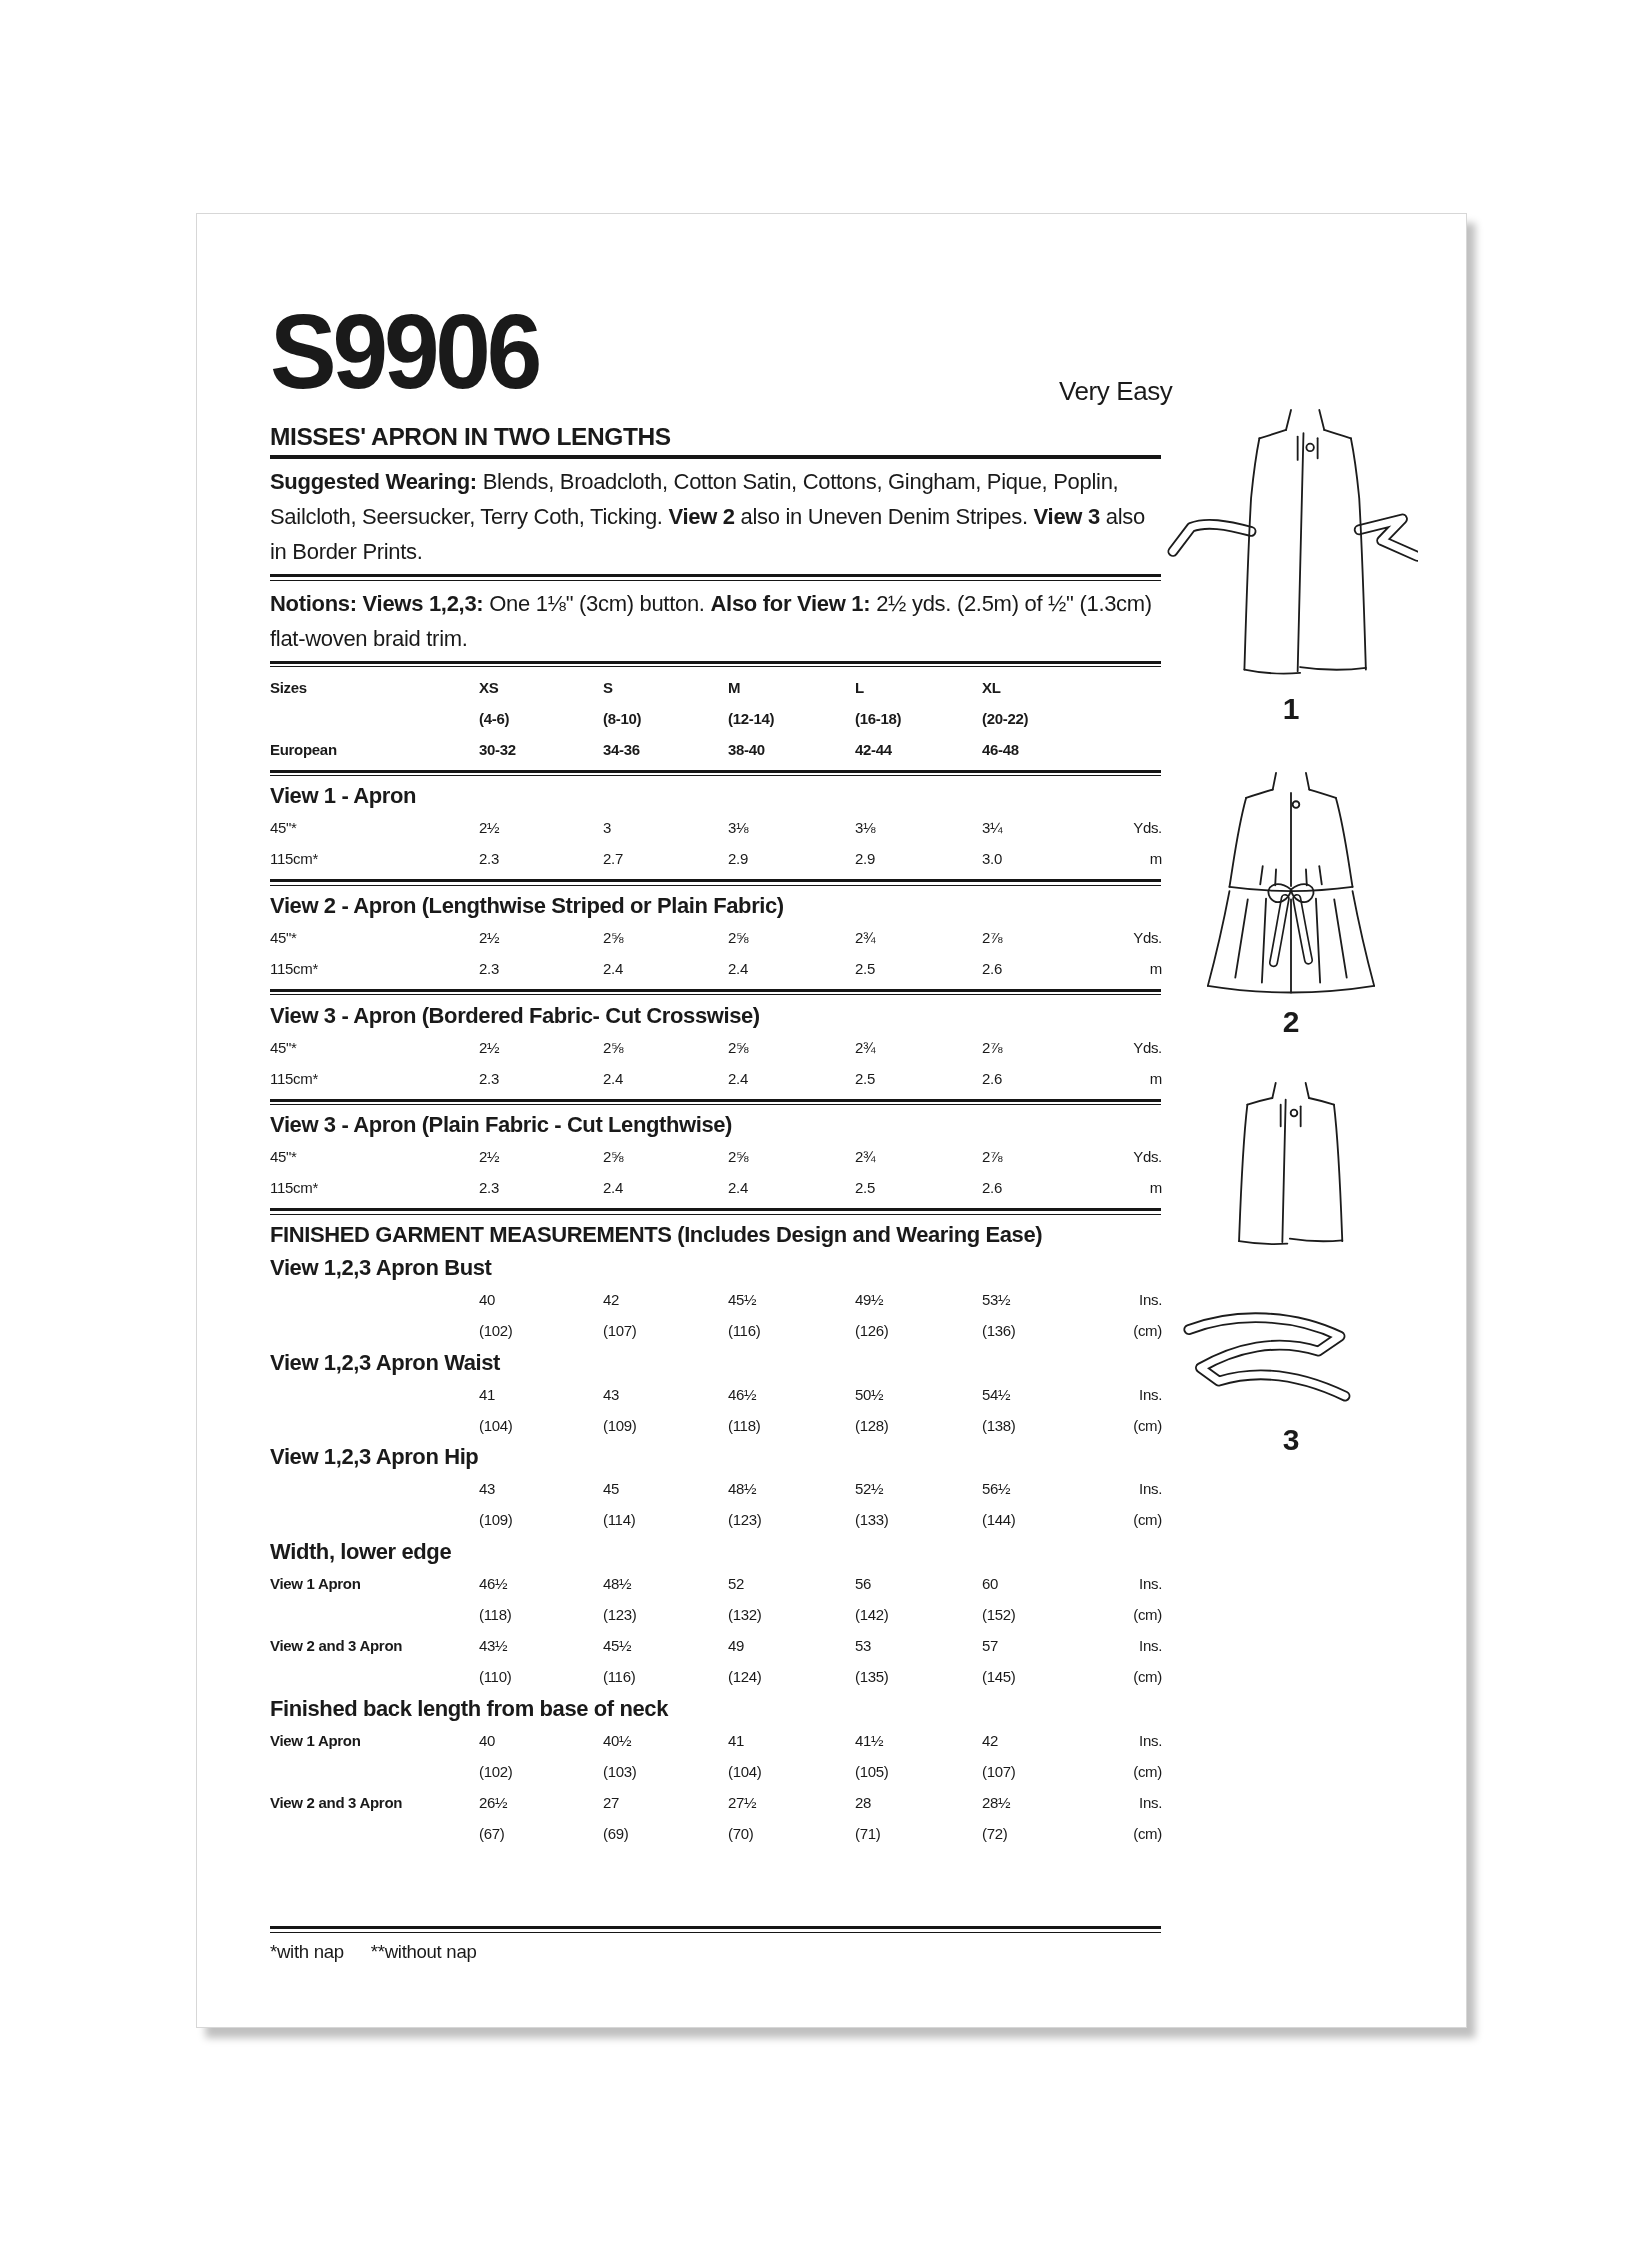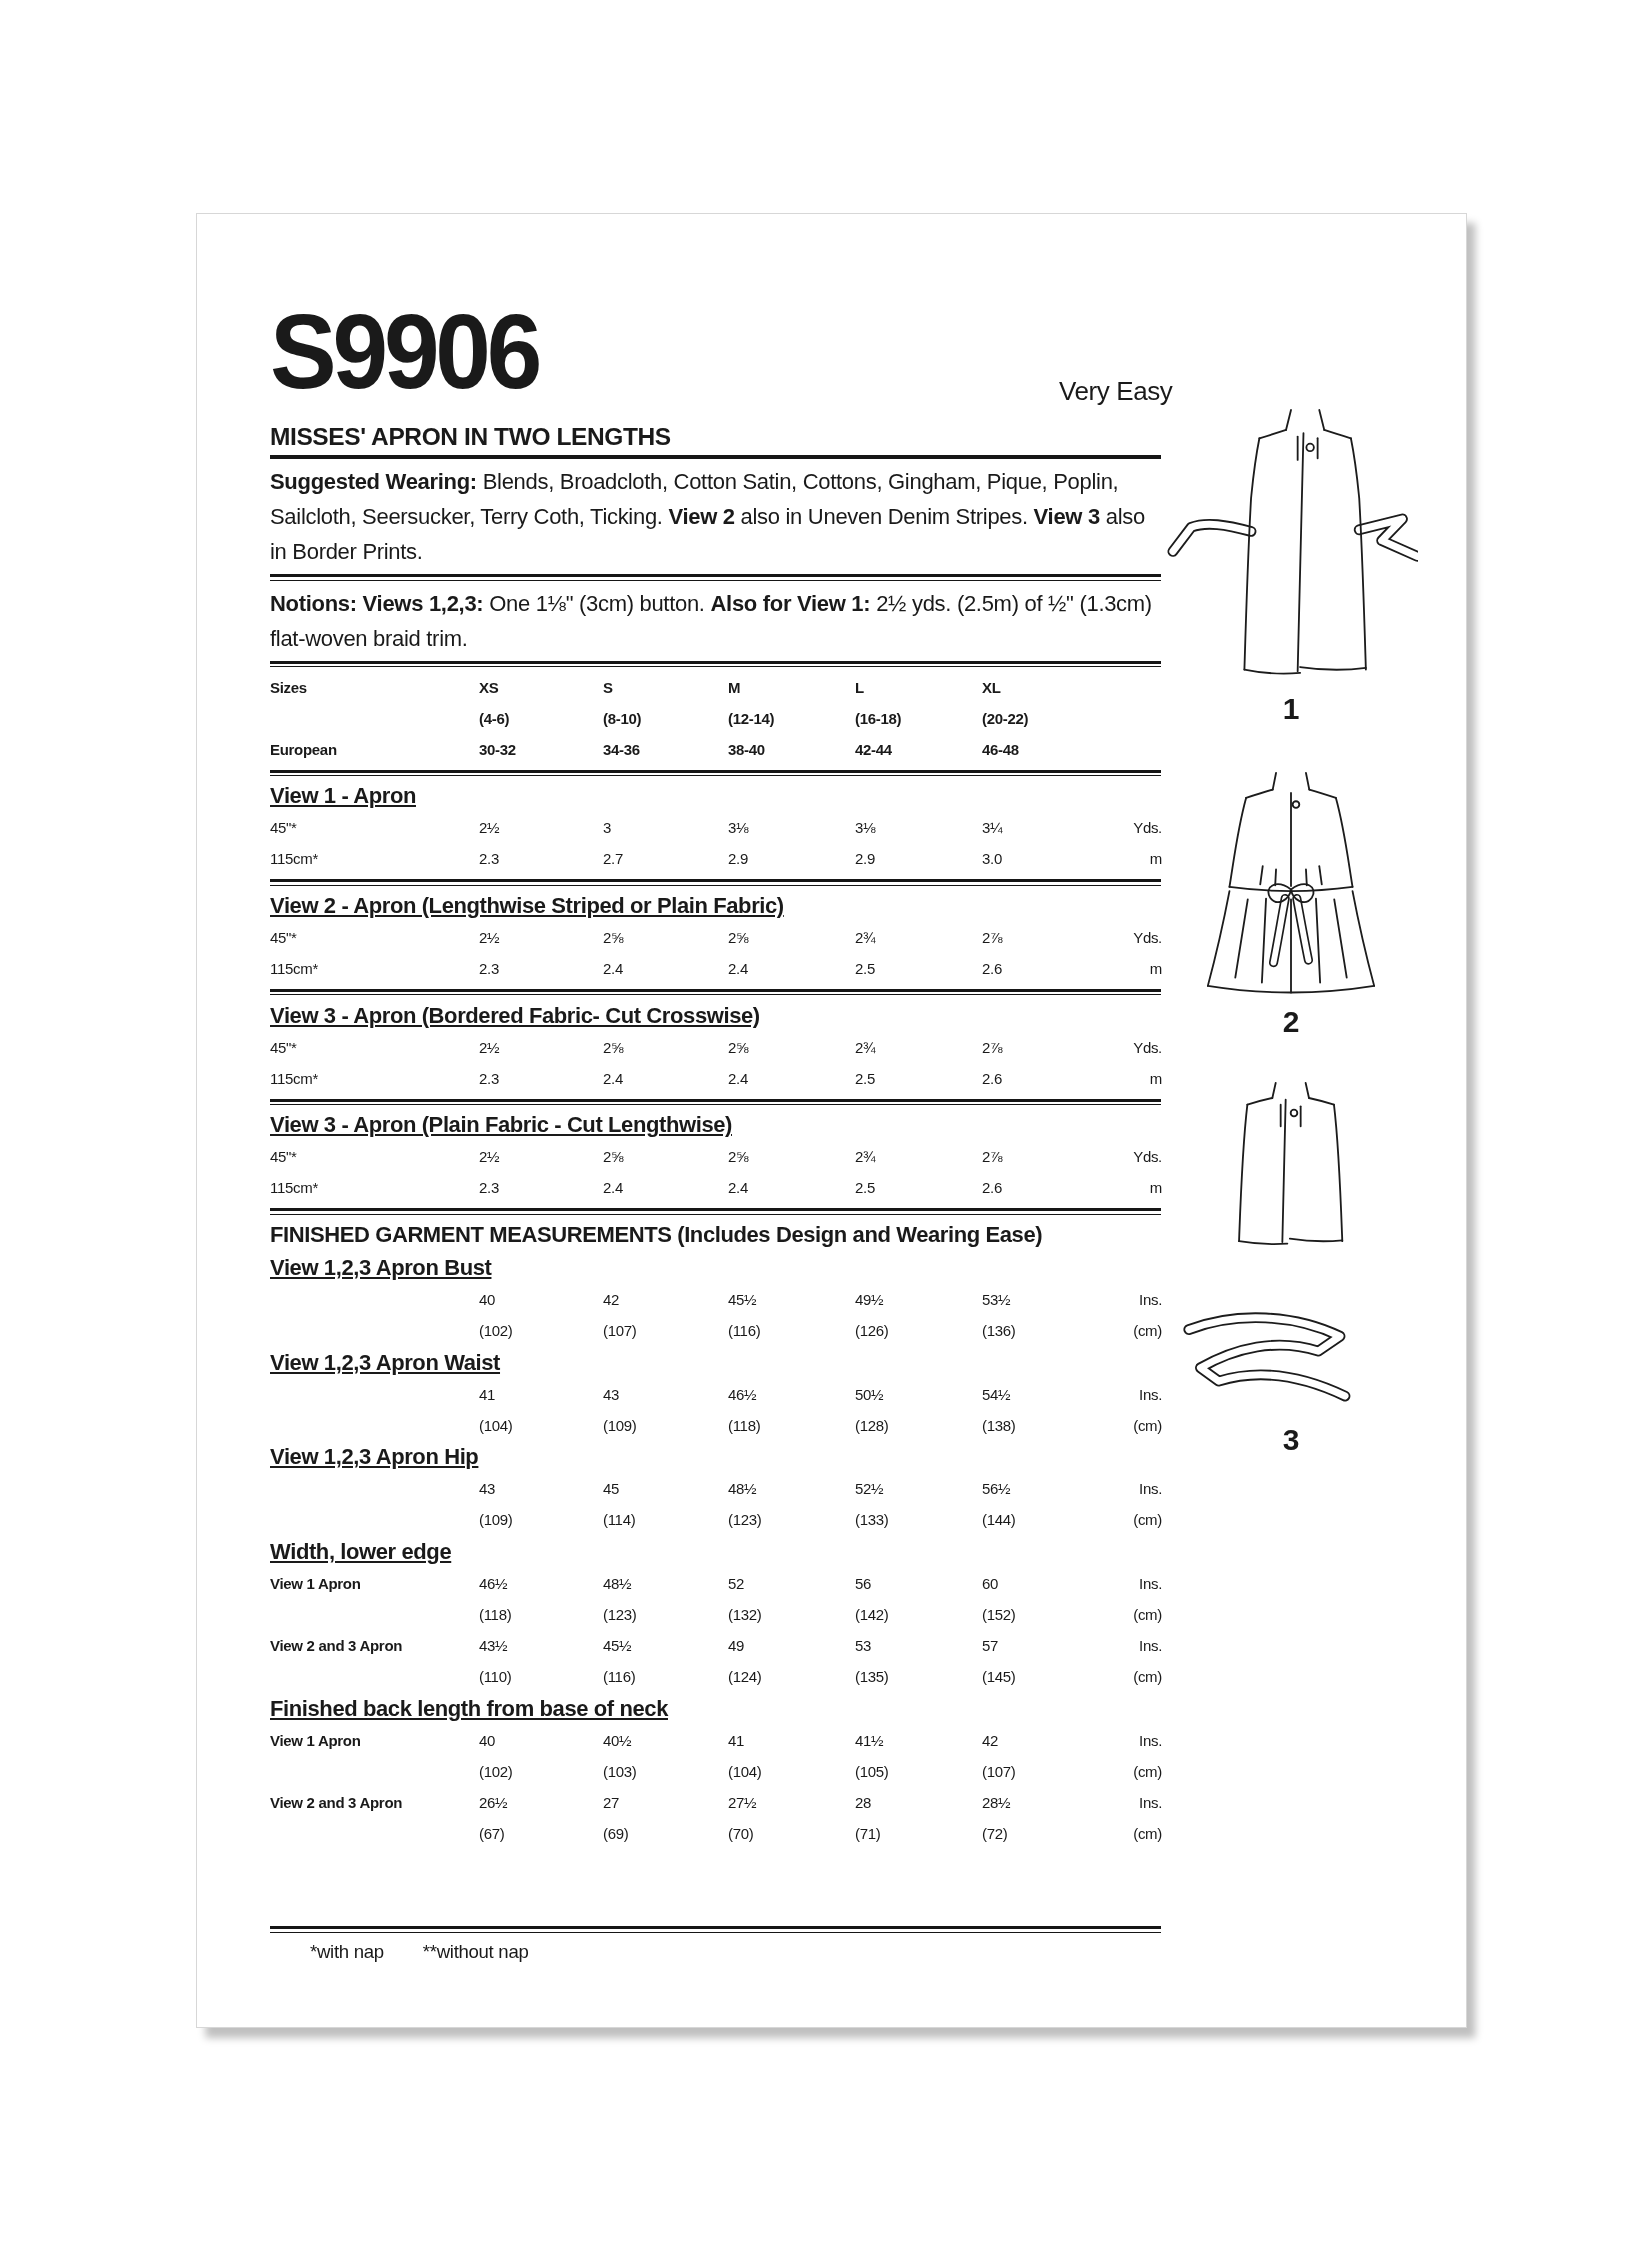--- a/index.html
+++ b/index.html
@@ -22,24 +22,24 @@
   .doc-title{margin-top:30px;font-size:24.5px;font-weight:bold;line-height:29px;letter-spacing:-0.4px;}
   .rule-title{height:4.2px;background:#161616;margin:4.2px 0 3.4px 0;}
   .rule-mid{border-top:3.4px solid #161616;border-bottom:1.7px solid #161616;height:2.5px;margin:5px 0 4.2px 0;}
   .para{font-size:22px;line-height:35px;margin-top:5px;}
   .para .b{font-weight:bold;}
   .t-row{display:grid;grid-template-columns:209px 124px 125px 127px 127px 106px 74px;
     font-size:15px;line-height:31px;}
   .t-row .c-unit{text-align:right;}
   .t-row.hdr{font-weight:bold;}
   .t-row .lbl-b{font-weight:bold;}
-  .sec-title{font-size:22px;font-weight:bold;line-height:32px;margin-top:0.8px;letter-spacing:-0.4px;text-decoration:underline;}
+  .sec-title{font-size:22px;font-weight:bold;line-height:32px;margin-top:0.8px;letter-spacing:-0.4px;}
   .fin-heading{font-size:22px;font-weight:bold;line-height:32px;margin-top:3px;letter-spacing:-0.4px;}
   .footnote-block{position:absolute;left:73px;top:1707px;width:891px;}
-  .footnote-line{display:flex;gap:39px;font-size:18.6px;line-height:25px;margin-top:6.8px;margin-left:40px;}
+  .footnote-line{display:flex;gap:27px;font-size:18.6px;line-height:25px;margin-top:6.8px;}
   .illos{position:absolute;left:963px;top:191px;width:262px;display:flex;flex-direction:column;align-items:center;}
   .fig{display:flex;flex-direction:column;align-items:center;}
   .fig-label{font-size:30px;font-weight:bold;line-height:34px;}
   svg{display:block;}
   .ink{stroke:#1c1c1c;fill:none;stroke-width:2.2;stroke-linecap:round;stroke-linejoin:round;}
   .ribbon-under{stroke:#1c1c1c;fill:none;stroke-width:13;stroke-linecap:round;stroke-linejoin:round;}
   .ribbon-over{stroke:#ffffff;fill:none;stroke-width:8.5;stroke-linecap:round;stroke-linejoin:round;}
   .ribbon-under.thin{stroke-width:11;}
   .ribbon-over.thin{stroke-width:7;}
 </style>

